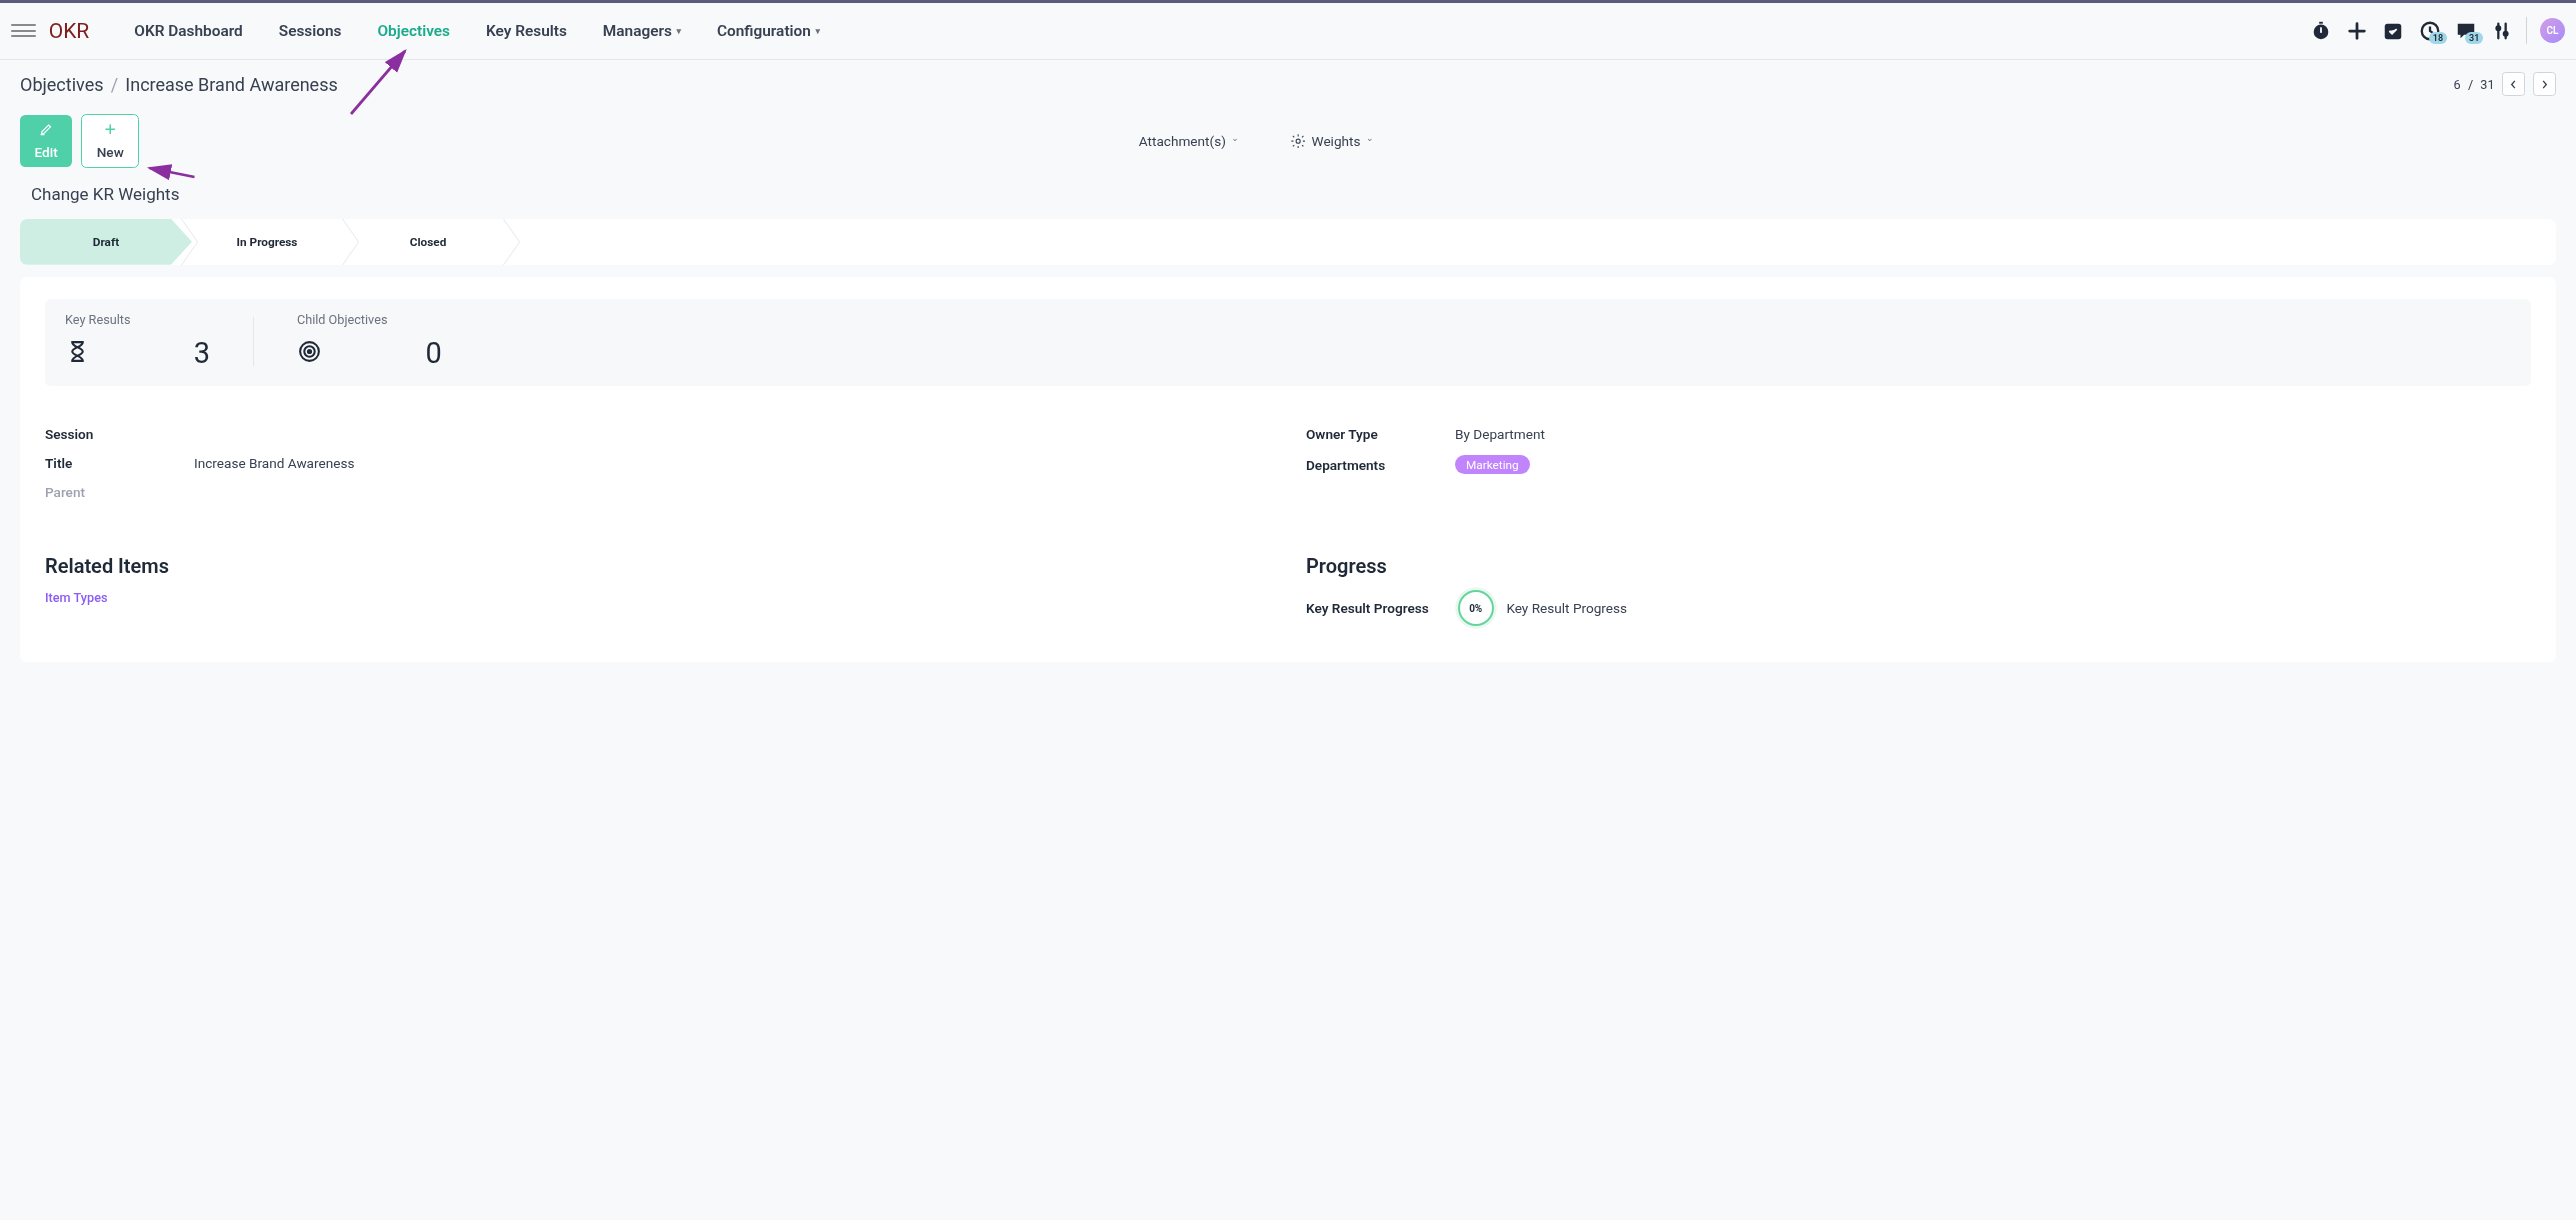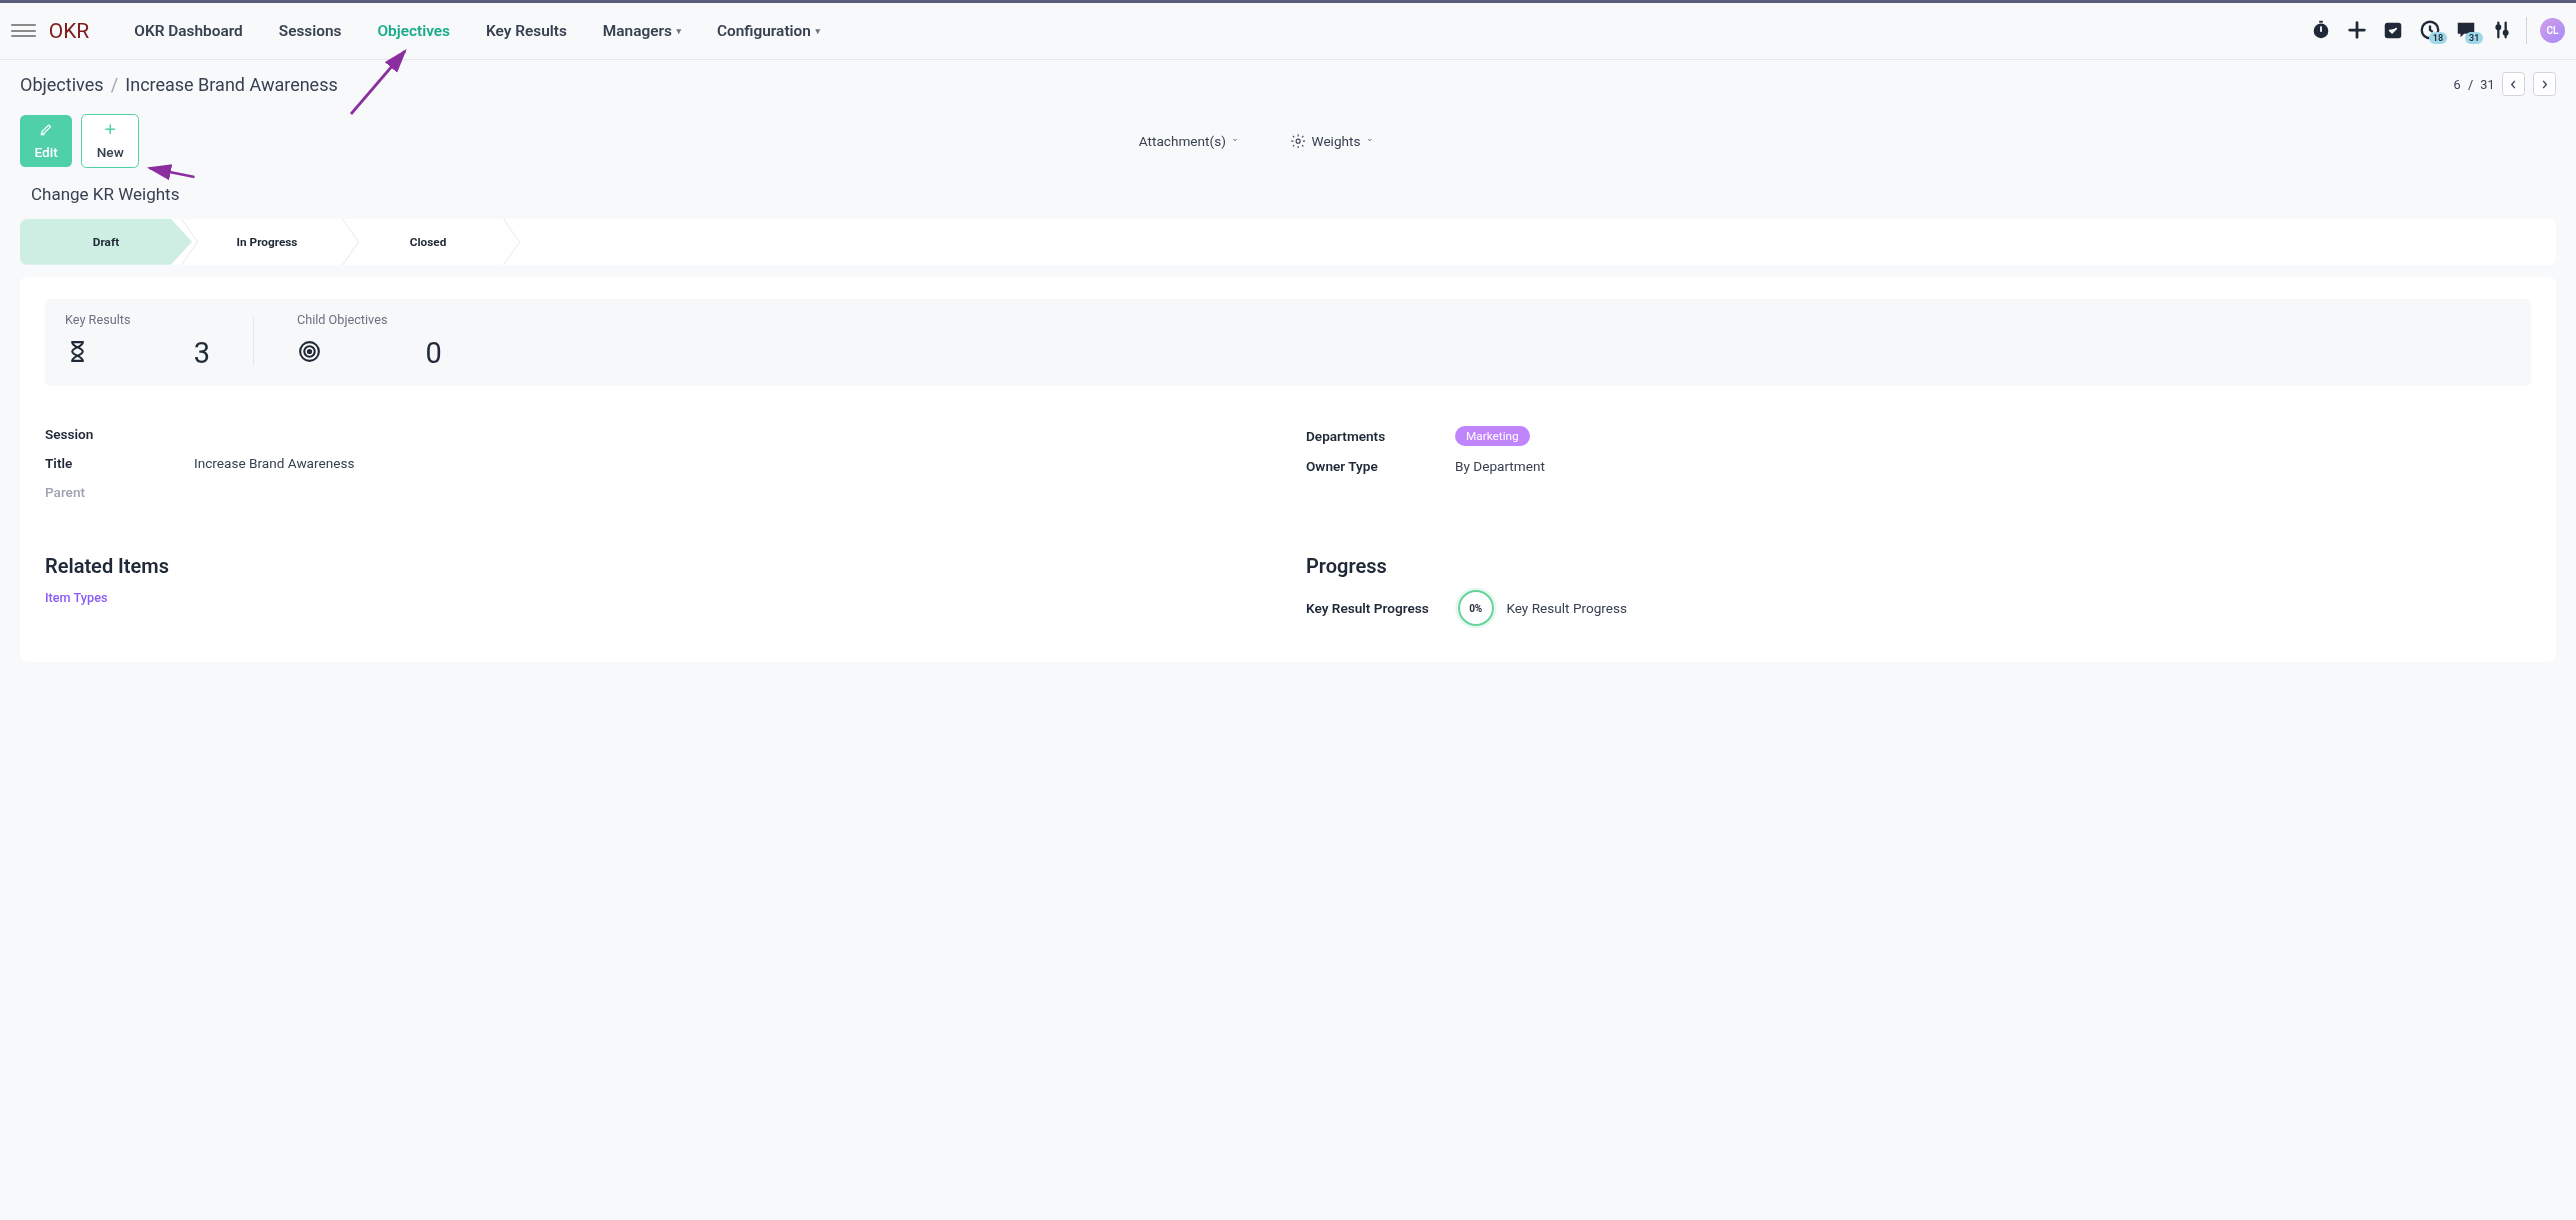--- a/index.html
+++ b/index.html
@@ -11,21 +11,21 @@
     padding: 0 11px;
   }
   .menu-toggle { width: 25px; display: flex; flex-direction: column; gap: 3.6px; cursor: pointer; margin-right: 12.7px; }
   .menu-toggle span { height: 1.8px; background: #8a8a8a; border-radius: 0.9px; }
   .brand { font-size: 21px; font-weight: 400; color: #7f1d1d; margin-right: 45px; }
   .nav { display: flex; gap: 36px; }
   .nav-item { font-size: 15.4px; font-weight: 600; color: #374151; cursor: pointer; display: flex; align-items: center; gap: 4.5px; }
   .nav-item.active { color: #1aab8b; }
   .nav-item .chev { font-size: 9px; color: #6b7280; }
   .top-right { margin-left: auto; display: flex; align-items: center; gap: 12.7px; }
-  .icon-btn { width: 23.5px; height: 23.5px; display:flex; align-items:flex-start; justify-content:center; cursor: pointer; position: relative; }
+  .icon-btn { width: 23.5px; height: 23.5px; display:flex; align-items:flex-end; justify-content:center; cursor: pointer; position: relative; }
   .icon-btn svg { width: 22px; height: 22px; }
   .badge-count { position: absolute; right: -5.4px; bottom: -1.8px; background: #9fd6e8; color: #1f2937; font-size: 9px; font-weight: 600; border-radius: 7.2px; padding: 0.9px 3.6px; min-width: 14.5px; text-align:center; }
   .vsep { width: 0.9px; height: 27px; background: #d1d5db; }
   .avatar { width: 25px; height: 25px; border-radius: 50%; background: linear-gradient(135deg,#d19ee6,#a78bfa); color: #fff; font-size: 10px; font-weight: 600; display:flex; align-items:center; justify-content:center; }
 
   .page { padding: 12.7px 20px 27px 20px; }
   .breadcrumb-row { display: flex; align-items: center; justify-content: space-between; }
   .breadcrumb { font-size: 18px; color: #374151; display: flex; gap: 7.2px; align-items: baseline; }
   .breadcrumb .sep { color: #9ca3af; }
   .pager { display:flex; align-items:center; gap:7.2px; color:#374151; font-size: 12.7px;}
@@ -290,28 +290,28 @@
           <div class="field-label">Title</div>
           <div class="field-value">Increase Brand Awareness</div>
         </div>
         <div class="field-row">
           <div class="field-label muted">Parent</div>
           <div class="field-value"></div>
         </div>
       </div>
       <div class="detail-col">
         <div class="field-row">
+          <div class="field-label">Owner Type</div>
+          <div class="field-value">By Department</div>
+        </div>
+        <div class="field-row">
           <div class="field-label">Departments</div>
           <div class="field-value">
             <span class="pill">Marketing</span>
           </div>
-        </div>
-        <div class="field-row">
-          <div class="field-label">Owner Type</div>
-          <div class="field-value">By Department</div>
         </div>
       </div>
     </div>
 
     <div class="sections">
       <div class="section">
         <h2>Related Items</h2>
         <div class="sub">Item Types</div>
       </div>
       <div class="section">

